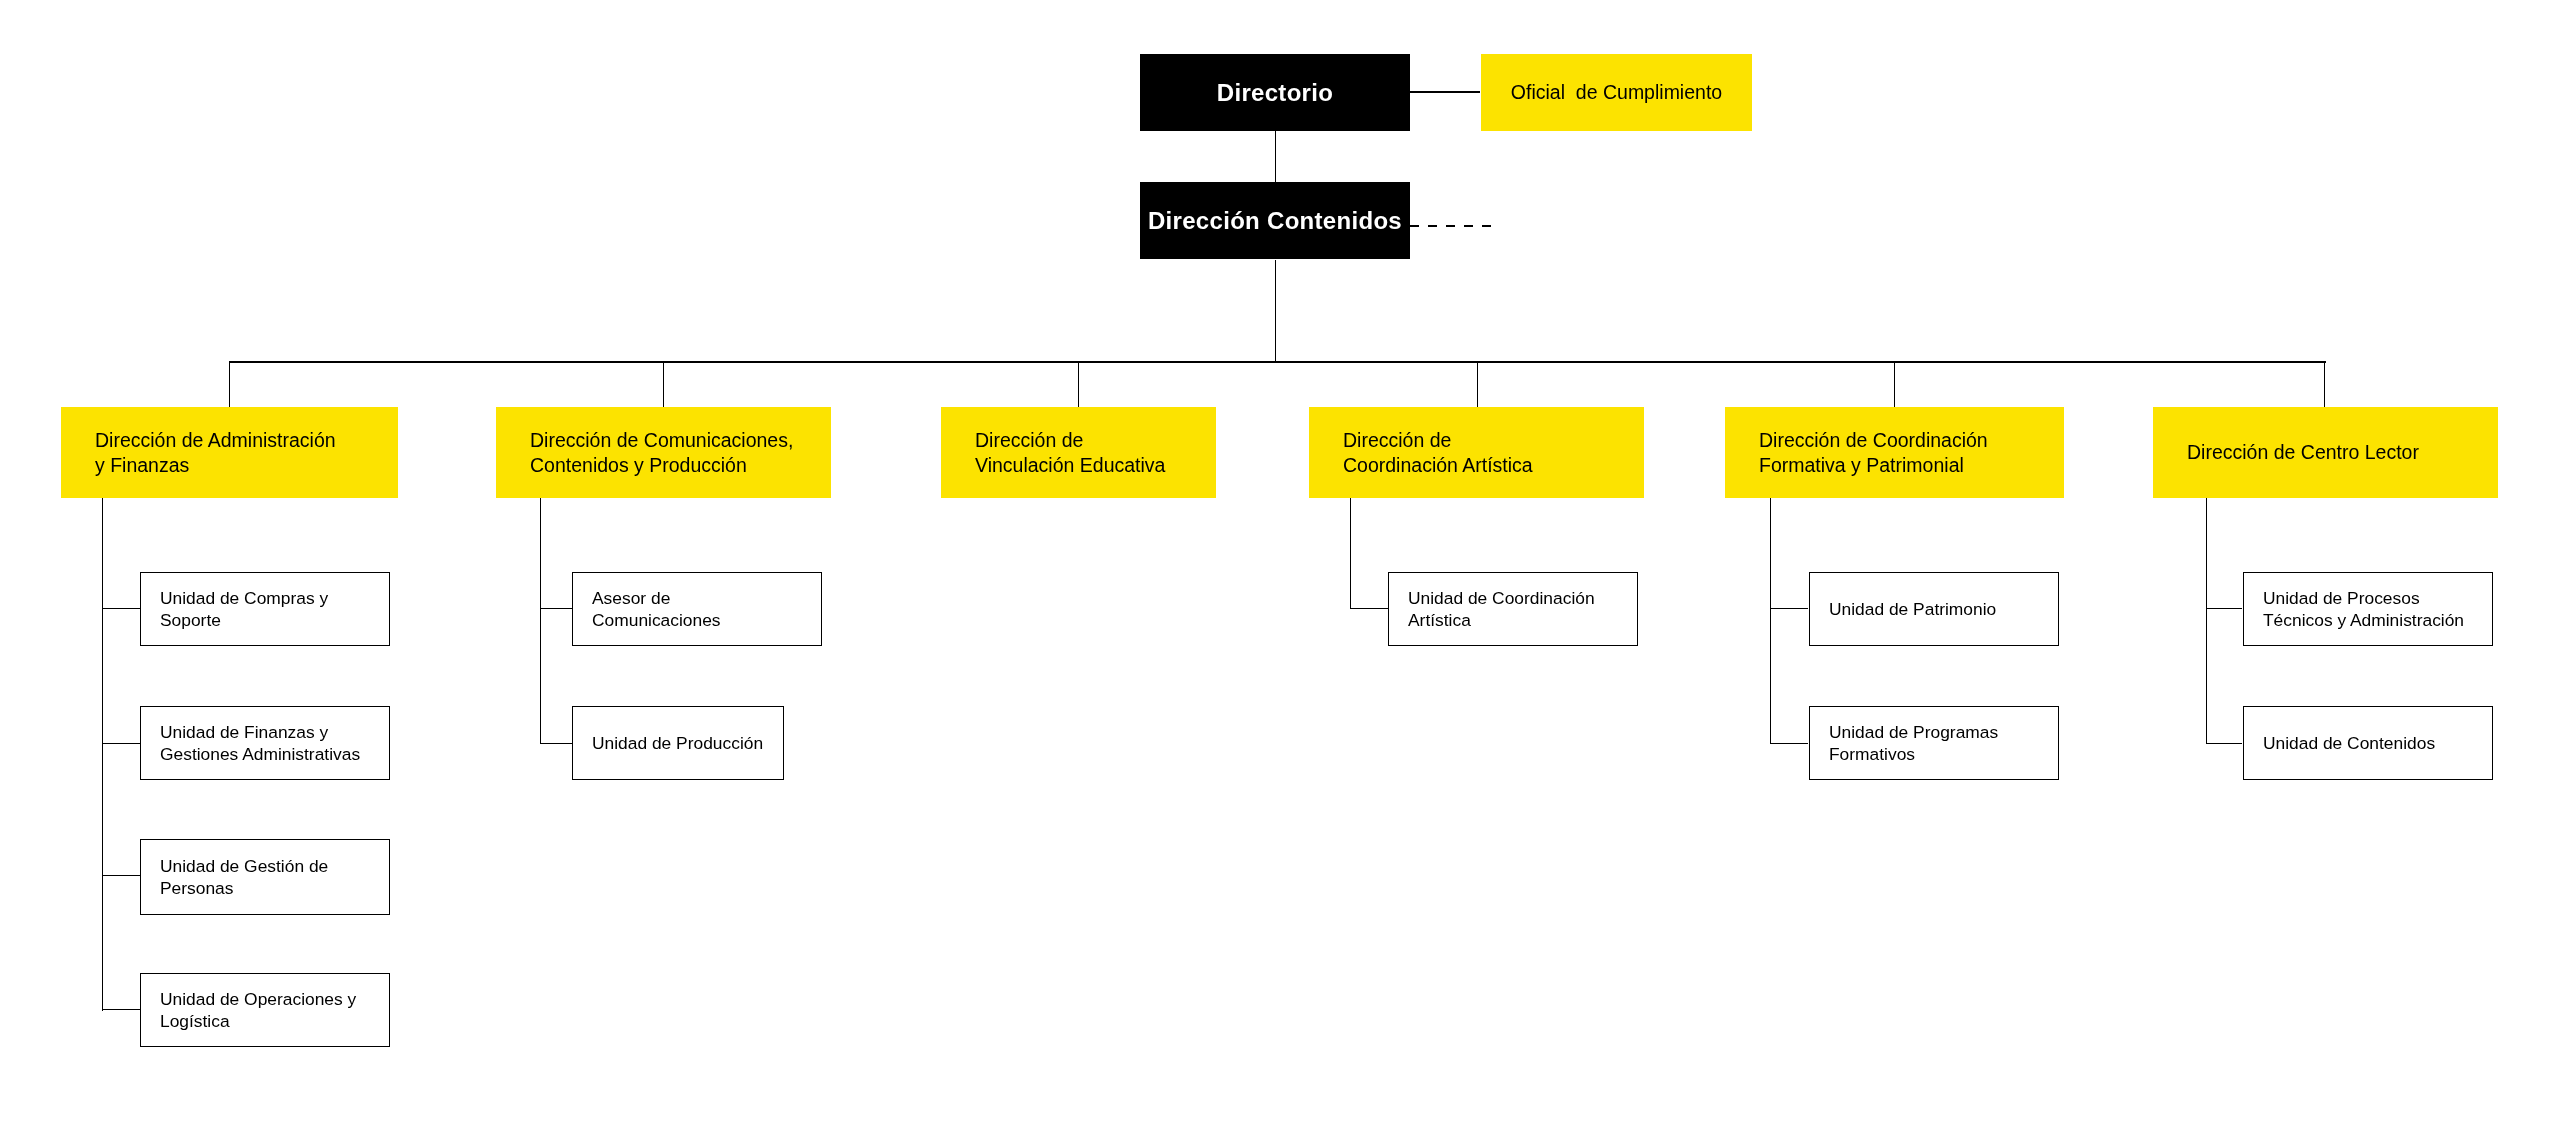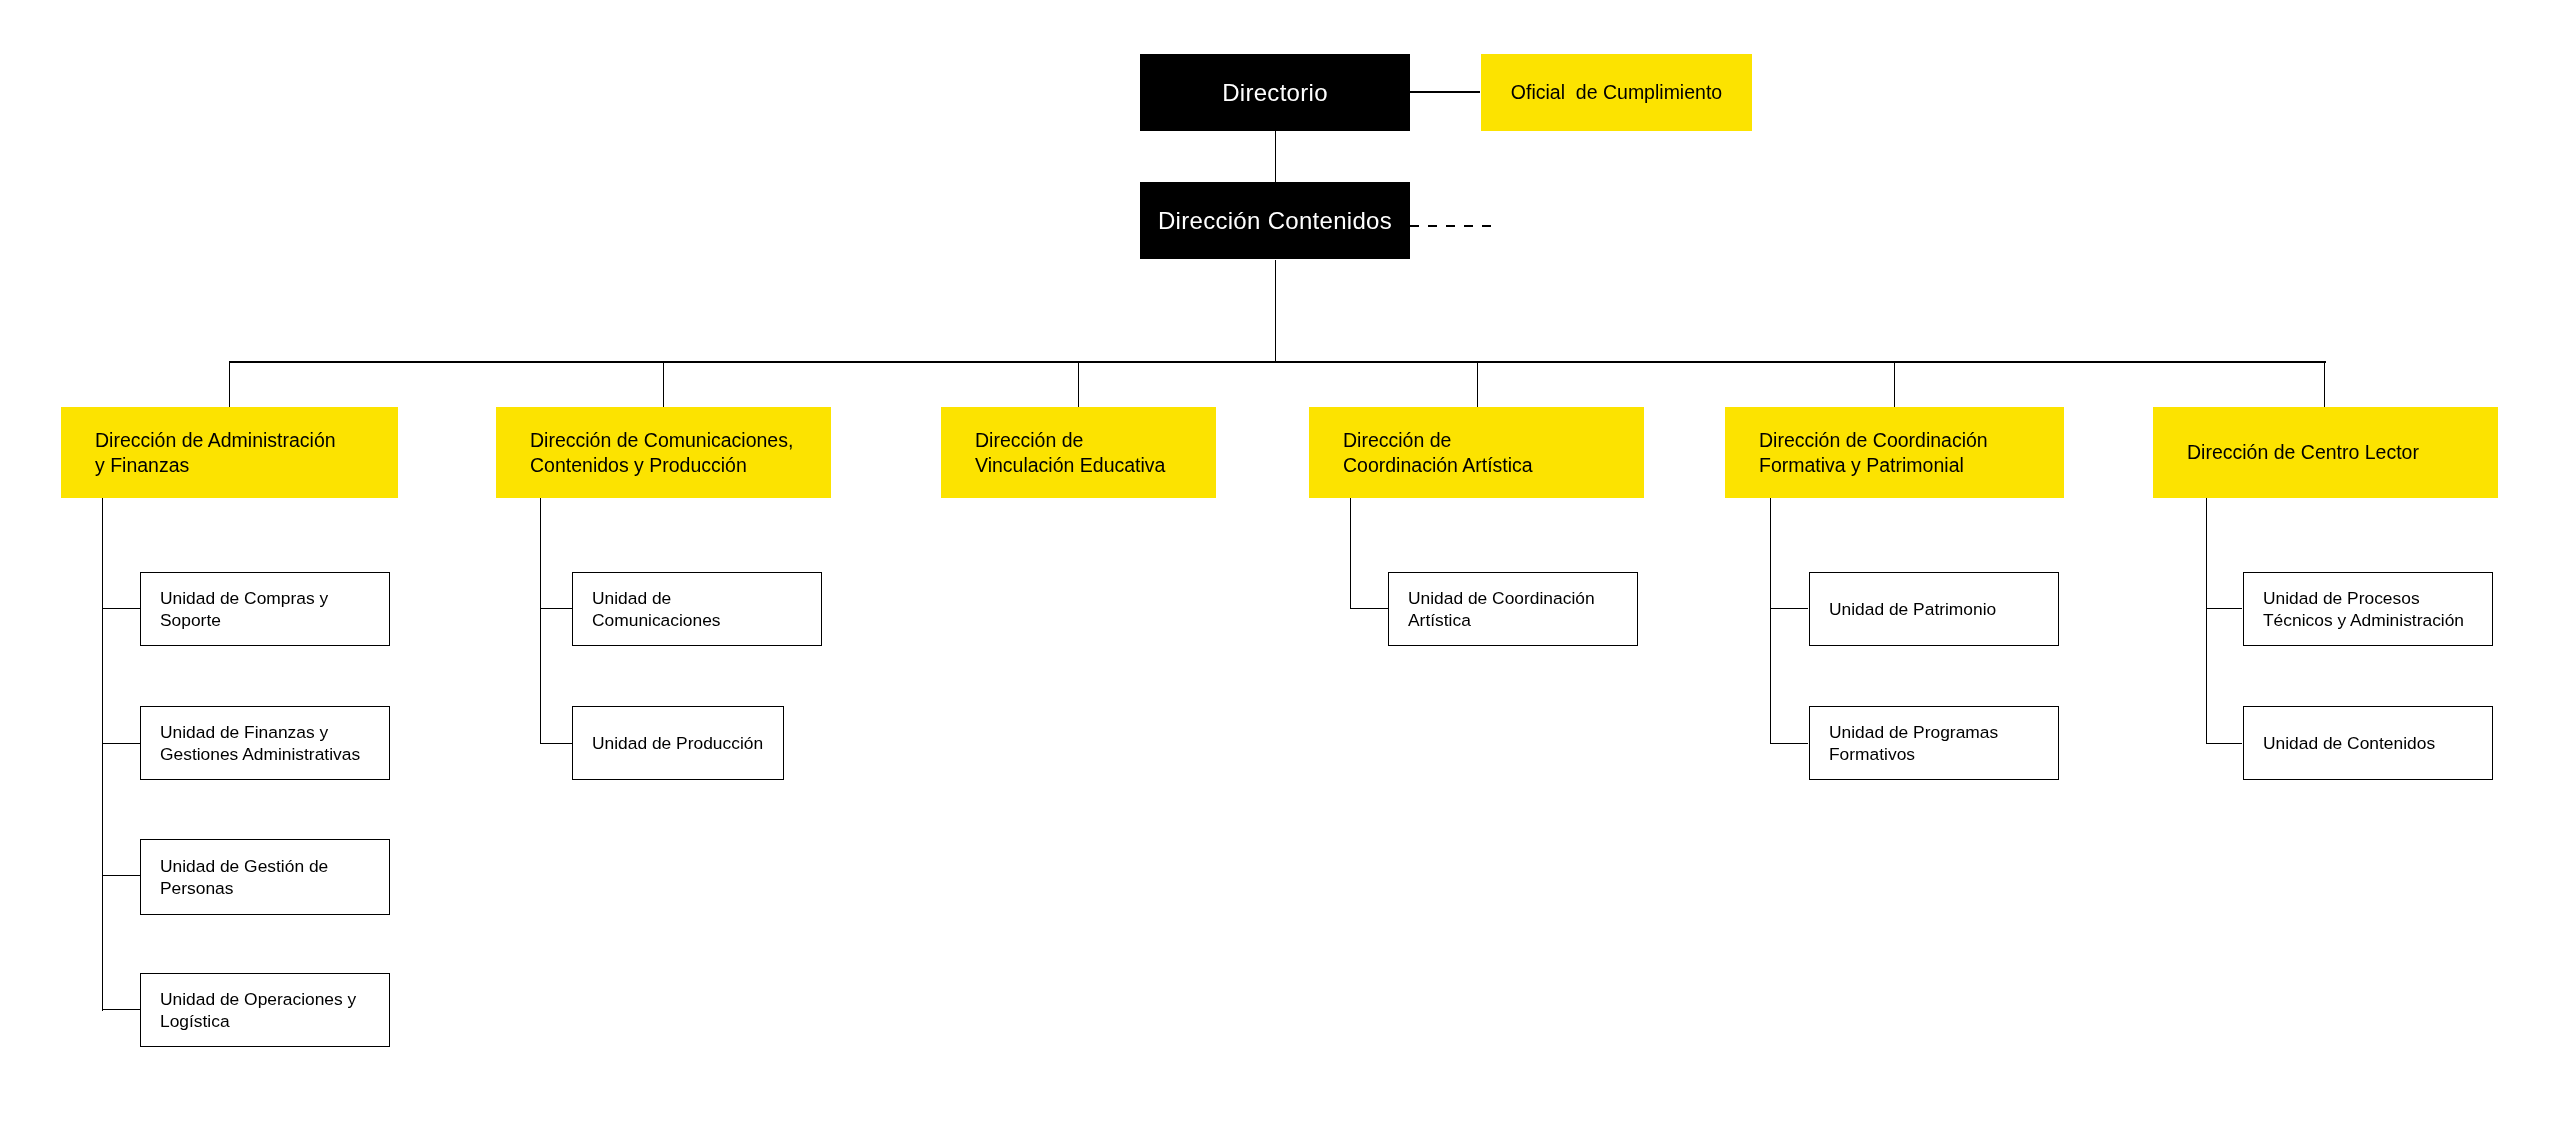--- a/index.html
+++ b/index.html
@@ -3,21 +3,21 @@
 <meta charset="utf-8">
 <style>
   html,body{margin:0;padding:0;background:#ffffff;overflow:hidden;}
   .canvas{
     position:relative;width:2576px;height:1127px;background:#ffffff;
     font-family:"Liberation Sans", sans-serif;color:#000;
   }
   .box{position:absolute;display:flex;align-items:center;box-sizing:border-box;}
   .lbl{white-space:pre-wrap;display:block;}
   .black{background:#000000;color:#ffffff;justify-content:center;text-align:center;}
-  .black .lbl{font-weight:normal;font-size:24px;line-height:29.5px;letter-spacing:0.3px;text-align:center;}
+  .black .lbl{font-weight:bold;font-size:24px;line-height:29.5px;letter-spacing:0.3px;text-align:center;}
   .yellow{background:#FCE300;color:#000;}
   .yellow .lbl{font-size:19.5px;line-height:25px;font-weight:500;}
   .branch{padding:0 9.4px 0 34px;}
   .center{justify-content:center;text-align:center;padding:0 12px;}
   .unit{background:#ffffff;border:1.3px solid #000;padding:0 5.4px 0 19px;}
   .unit .lbl{font-size:17.4px;line-height:22px;}
   .outlined{background:#ffffff;border:1.3px solid #000;padding:0 5.4px 0 20px;}
   .outlined .lbl{font-size:18px;line-height:24px;}
   .line{position:absolute;background:#000;}
   .dashed{
@@ -111,21 +111,21 @@
   <div class="box unit" style="left:140px;top:839px;width:250px;height:76px">
     <span class="lbl">Unidad de Gestión de
 Personas</span>
   </div>
   <div class="box unit" style="left:140px;top:973px;width:250px;height:74px">
     <span class="lbl">Unidad de Operaciones y
 Logística</span>
   </div>
 
   <div class="box unit" style="left:572px;top:572px;width:250px;height:74px">
-    <span class="lbl">Unidad de
+    <span class="lbl">Asesor de
 Comunicaciones</span>
   </div>
   <div class="box unit" style="left:572px;top:706px;width:212px;height:74px">
     <span class="lbl">Unidad de Producción</span>
   </div>
 
   <div class="box unit" style="left:1388px;top:572px;width:250px;height:74px">
     <span class="lbl">Unidad de Coordinación
 Artística</span>
   </div>

